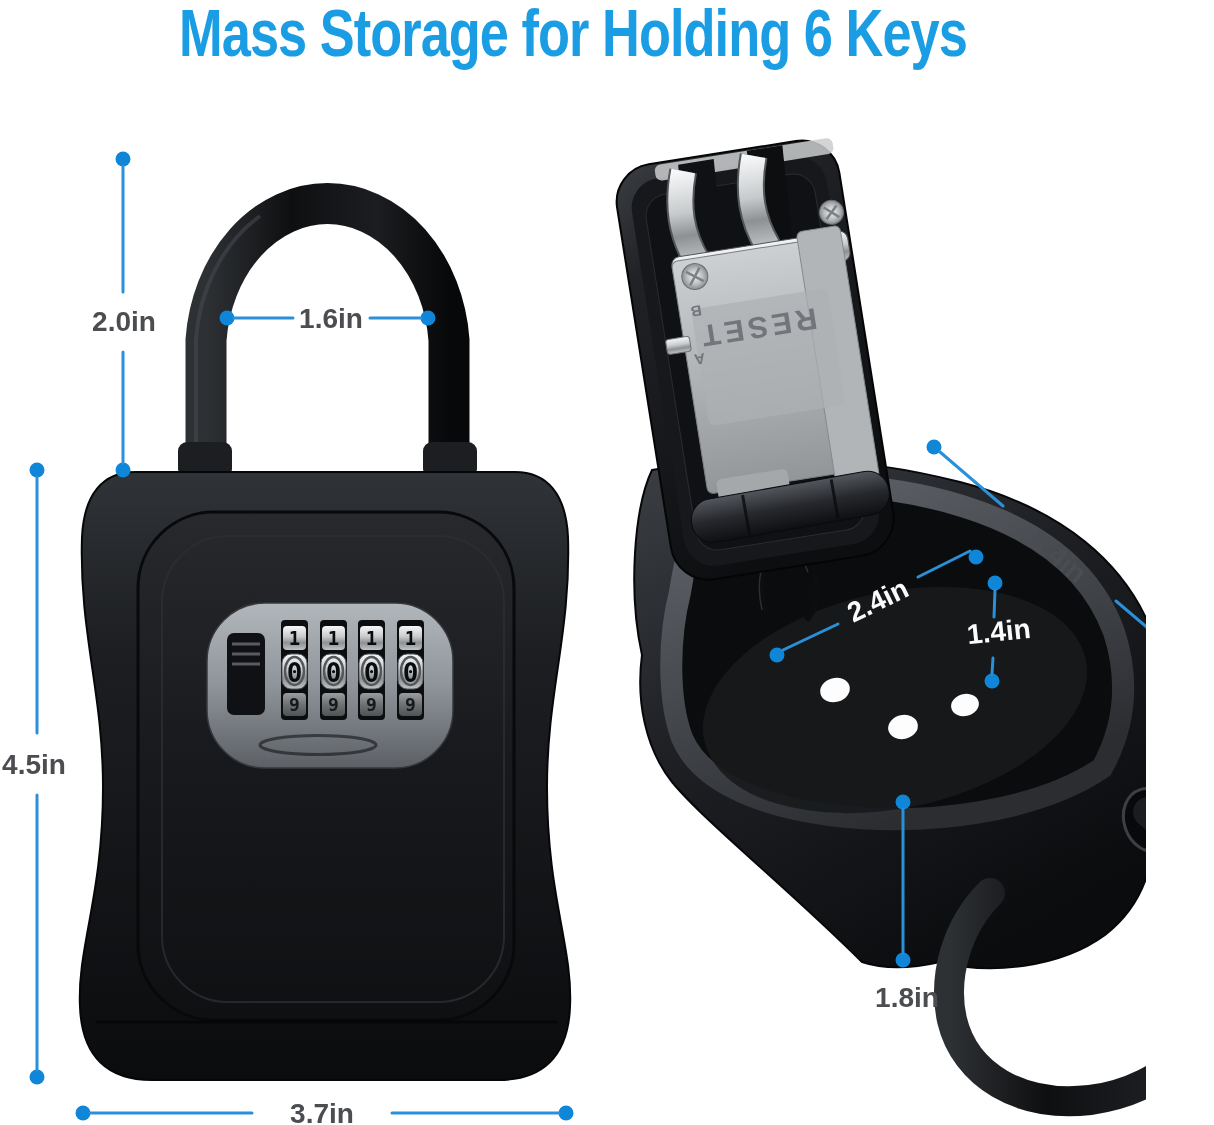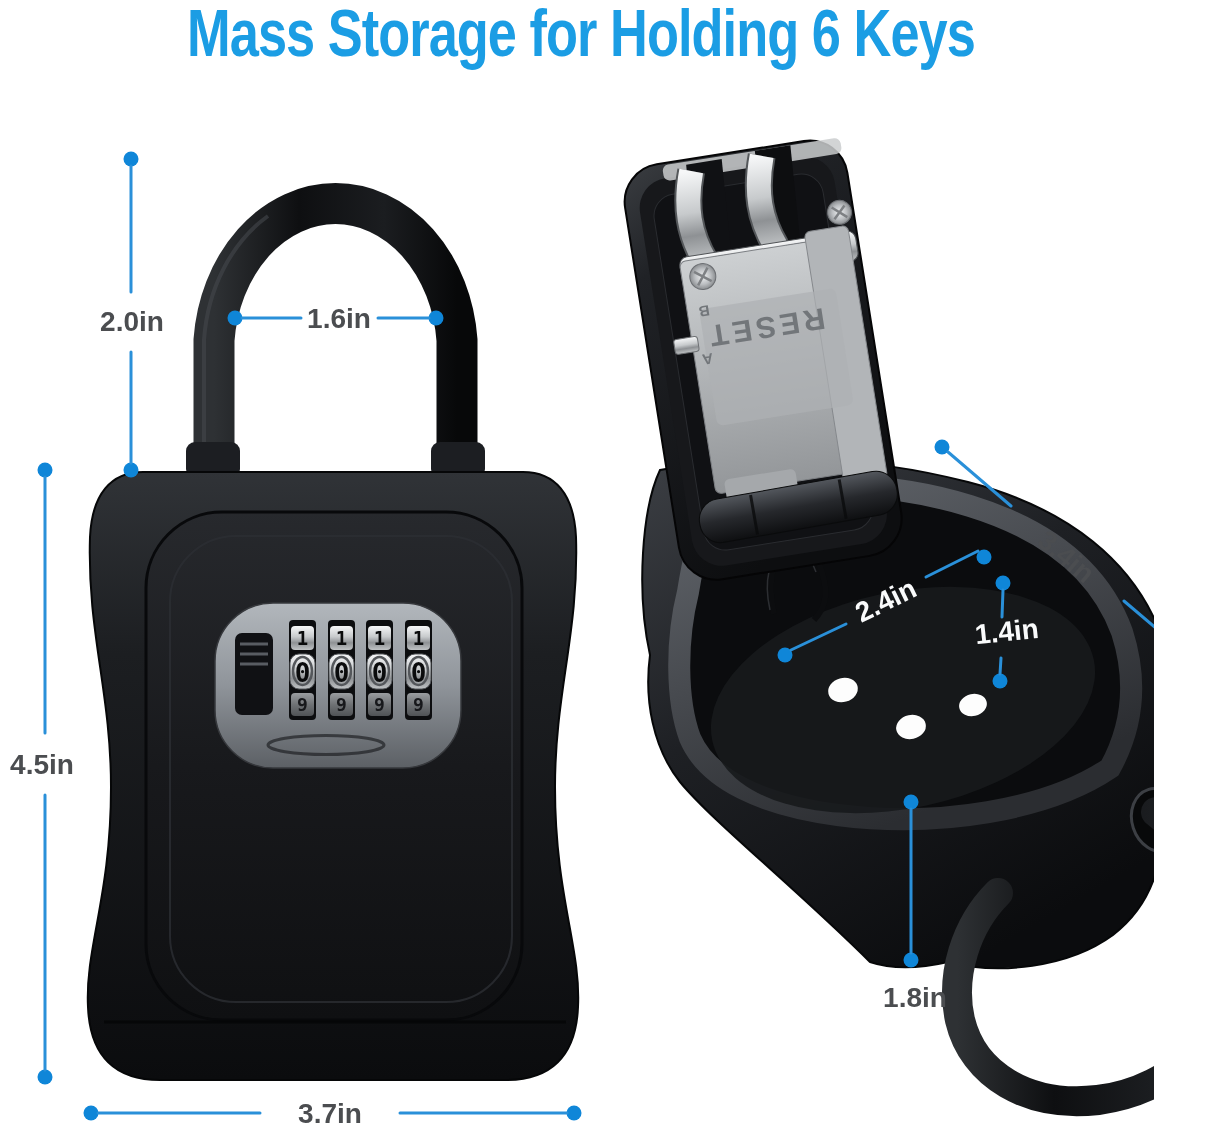--- a/index.html
+++ b/index.html
@@ -1,17 +1,17 @@
 <!DOCTYPE html>
 <html style="--accent: #1b9de4; --dim-line: #2a90d9; --dim-dot: #0f86d8;"><head>
 <meta charset="utf-8">
 <style>
   html,body{margin:0;padding:0;background:#fff;}
   .canvas{position:relative;width:1146px;height:1125px;background:#ffffff;overflow:hidden;
-          font-family:"Liberation Sans",sans-serif;margin-left:8px;}
+          font-family:"Liberation Sans",sans-serif;}
   .title{position:absolute;top:-6px;left:0;width:100%;margin:0;text-align:center;
          font-size:54px;font-weight:bold;letter-spacing:-1px;color:var(--accent,#1b9de4);
          transform:scale(.97,1.24);transform-origin:50% 0;white-space:nowrap;}
   svg.scene{position:absolute;left:0;top:0;width:1214px;height:1125px;}
   .dim-line{stroke:var(--dim-line,#2a90d9);stroke-width:3;stroke-linecap:round;fill:none;}
   .dim-dot{fill:var(--dim-dot,#0f86d8);}
   .dim-label{font-family:"Liberation Sans",sans-serif;font-weight:bold;font-size:28px;fill:#4b4d50;}
   .dim-label.light{fill:#fafbfc;}
   .digit{font-family:"DejaVu Sans Mono",monospace;font-weight:bold;fill:#0a0b0c;}
   .digit.dark{fill:#17181b;}

